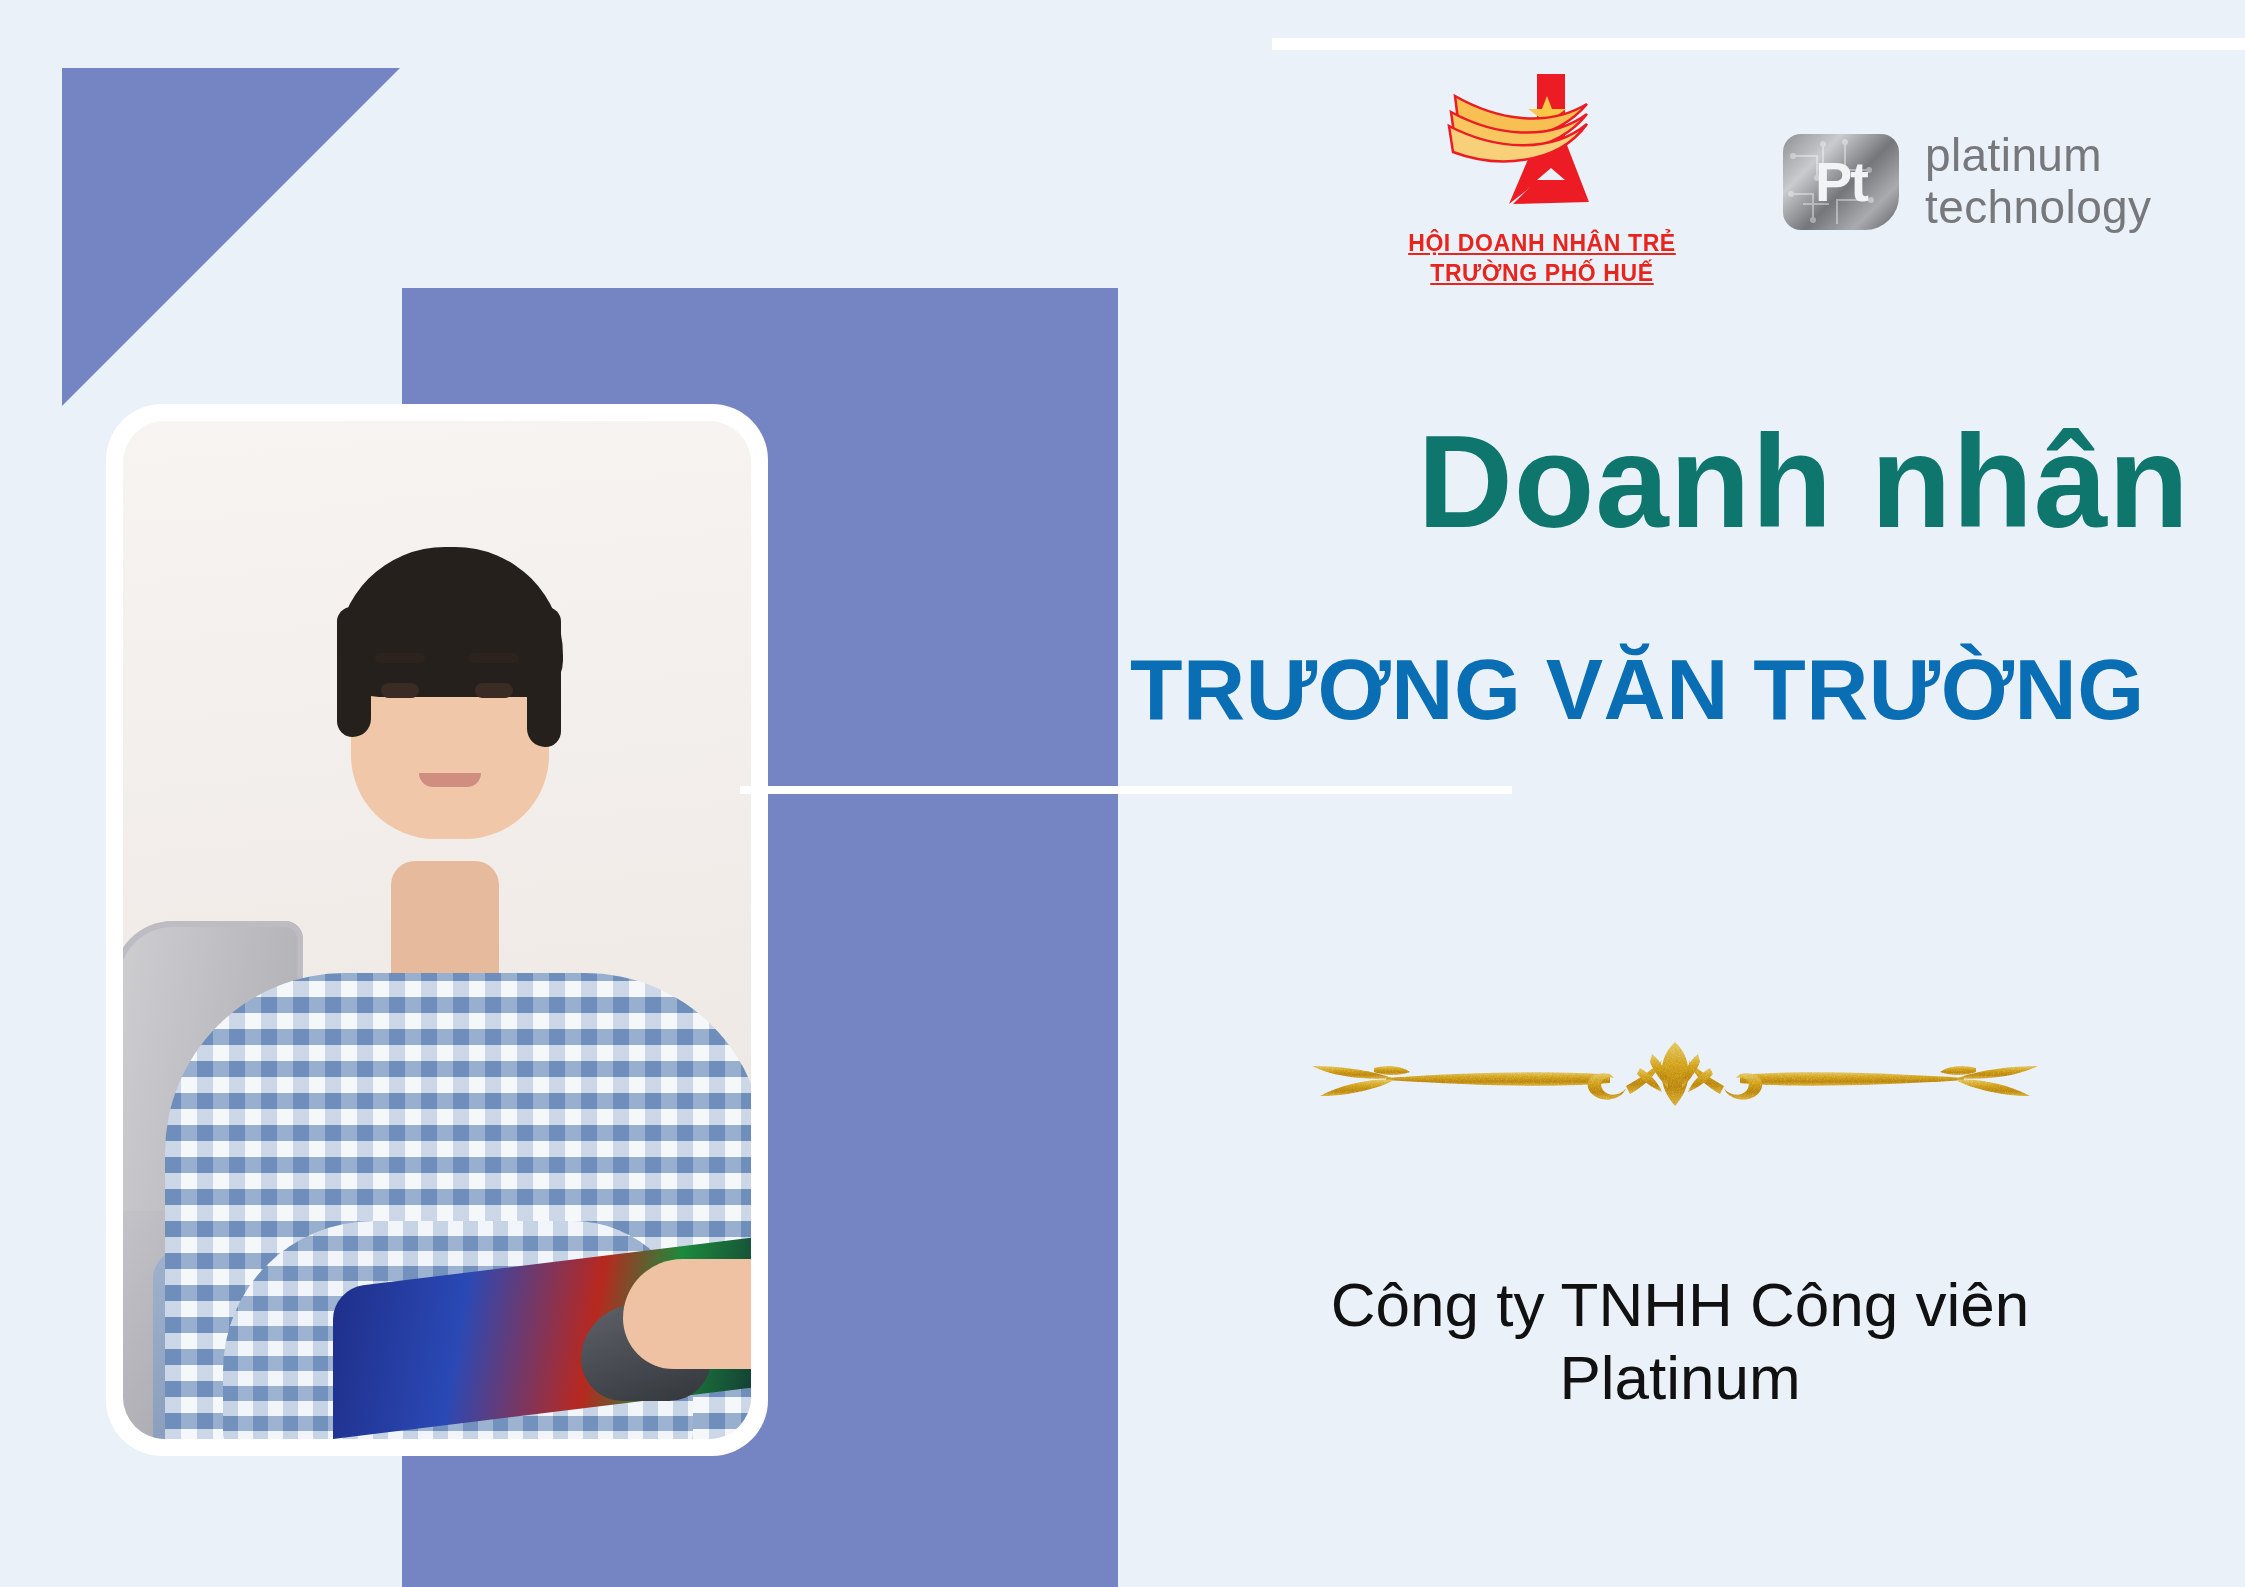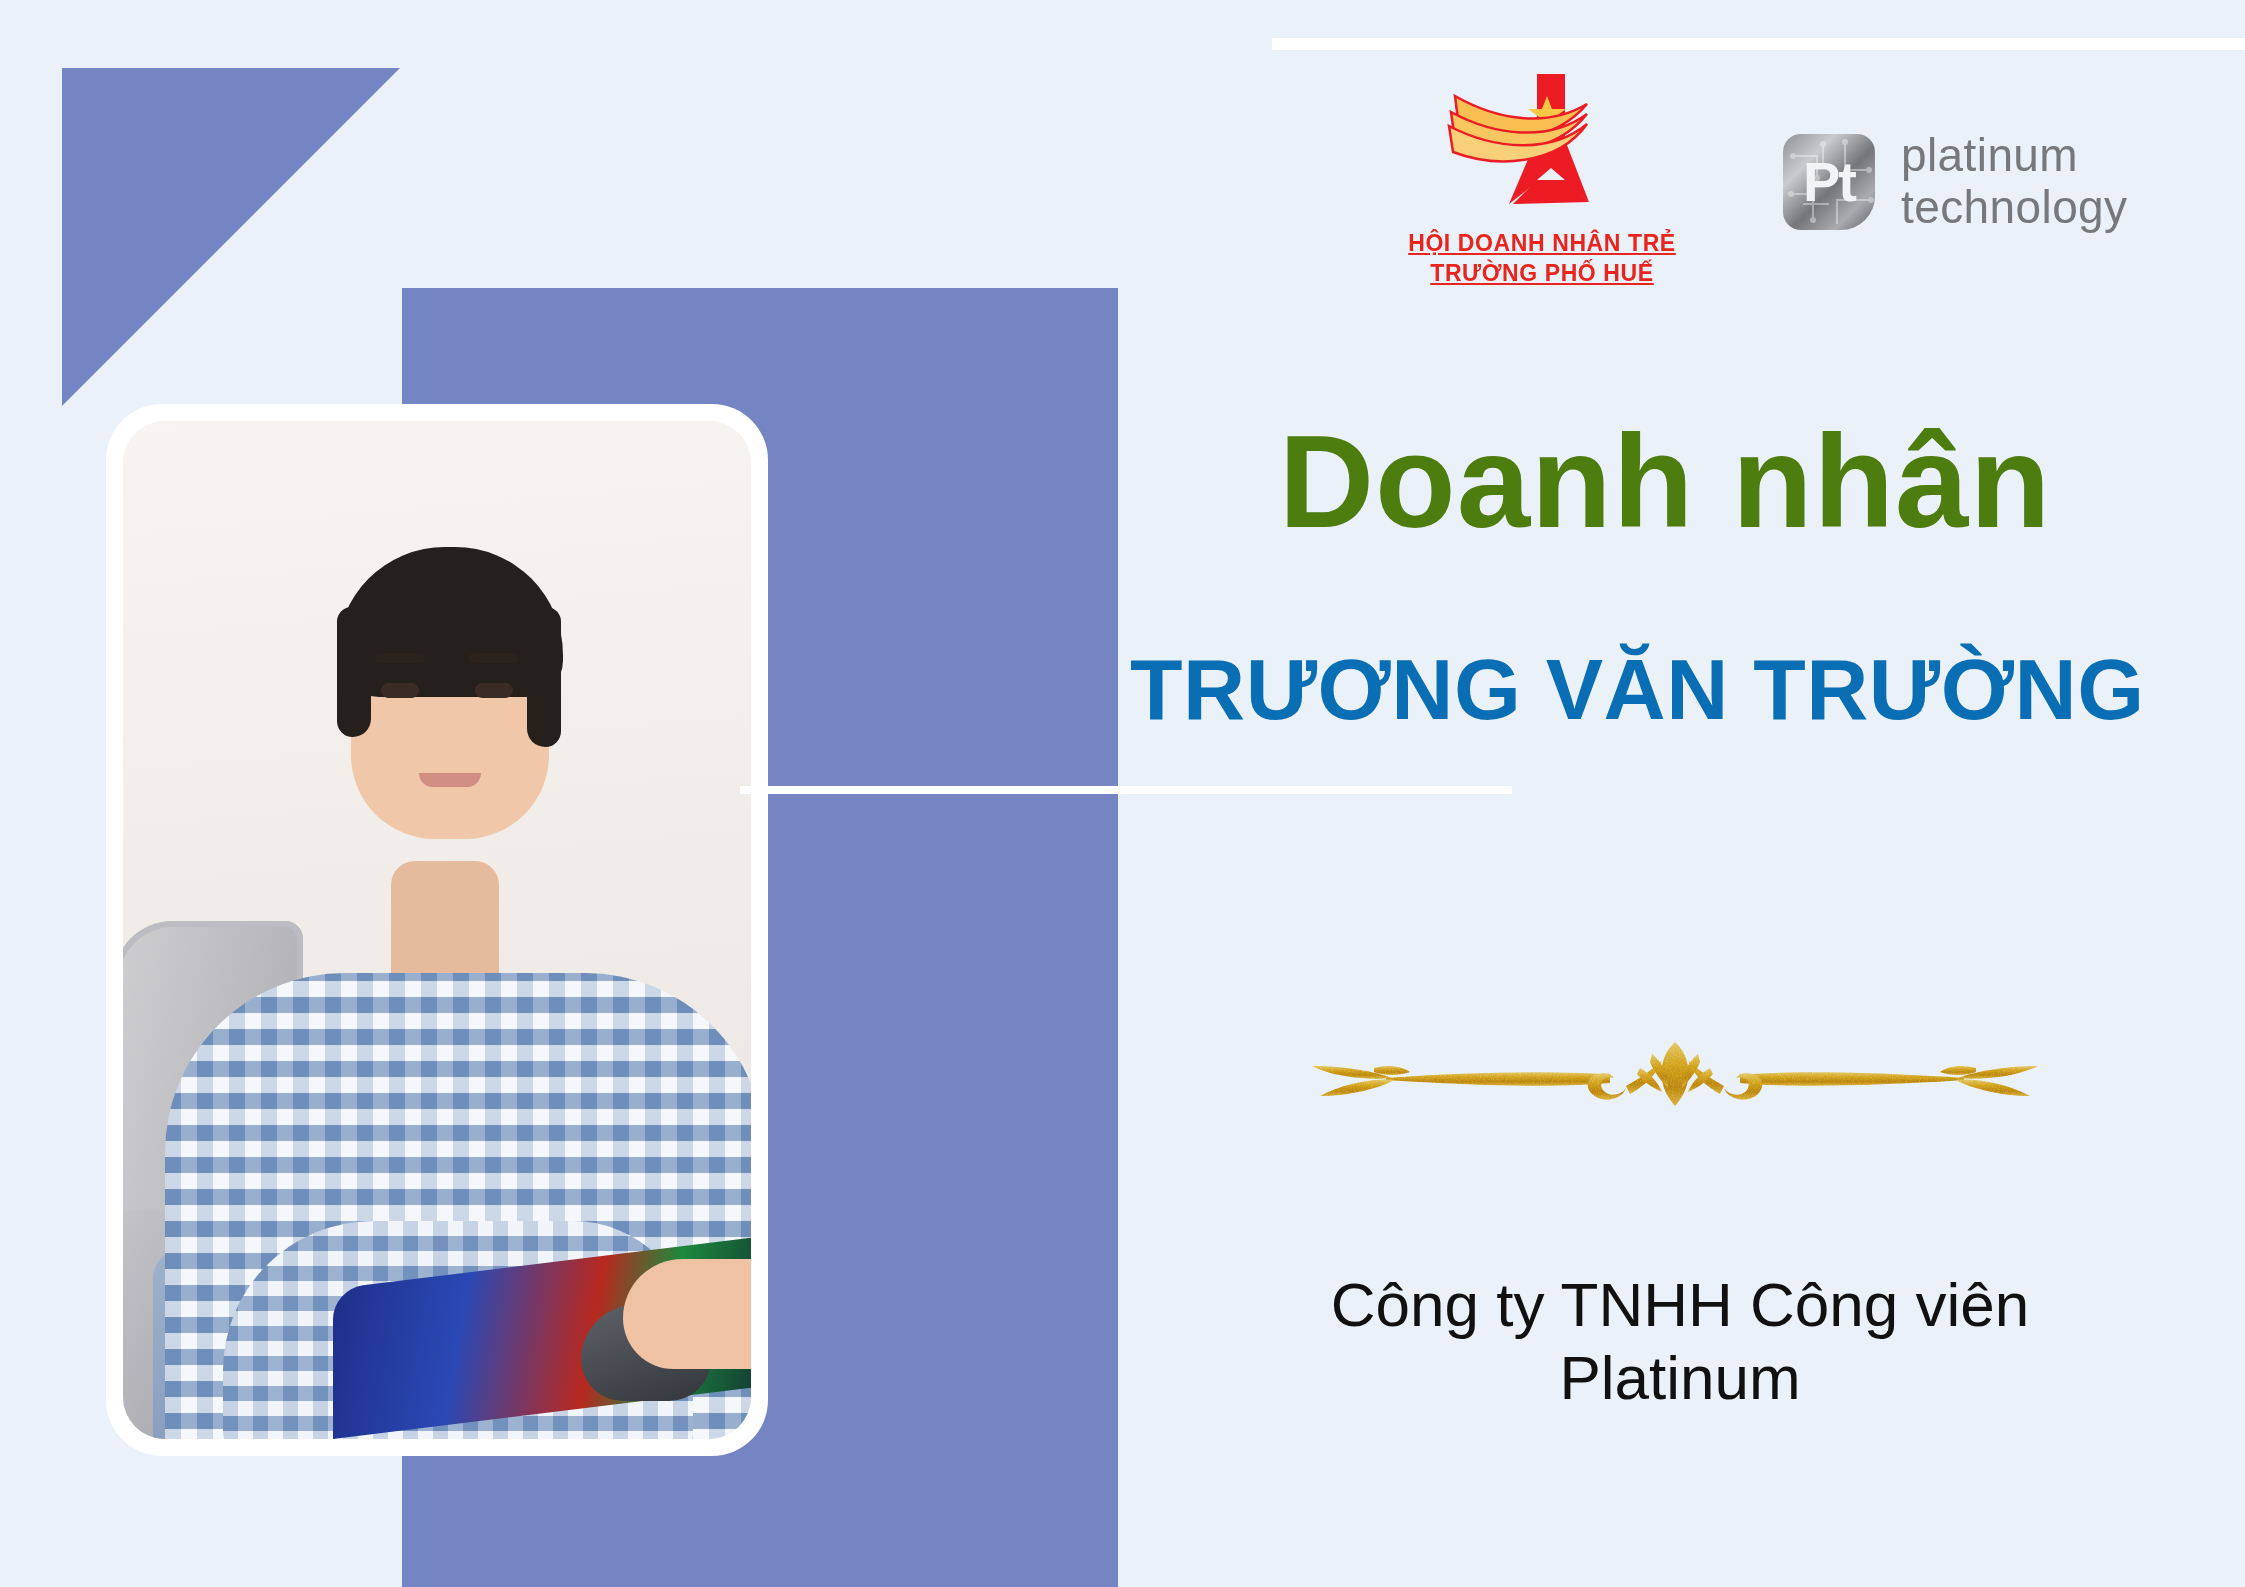--- a/index.html
+++ b/index.html
@@ -228,21 +228,21 @@
 
   .logo-platinum {
     position: absolute;
     left: 1783px;
     top: 130px;
     display: flex;
     align-items: center;
     gap: 26px;
   }
   .pt-badge {
-    width: 92px;
+    width: 116px;
     height: 96px;
     border-radius: 18px 18px 34px 18px;
     background: linear-gradient(135deg,#8e9094 0%,#c9cbce 28%,#74767a 55%,#a9abaf 78%,#5e6064 100%);
     position: relative;
     flex: none;
   }
   .pt-badge .pt-letters {
     position: absolute;
     inset: 0;
     display: flex;
@@ -261,22 +261,22 @@
     font-weight: normal;
     letter-spacing: .4px;
   }
 
   
   .headline {
     position: absolute;
     left: 1140px;
     top: 416px;
     width: 1050px;
-    text-align: center;
-    color: #4d7c0f;
+    text-align: right;
+    color: #0f766e;
     font-size: 132px;
     font-weight: bold;
     letter-spacing: 1px;
     line-height: 1;
   }
   .person-name {
     position: absolute;
     left: 1130px;
     top: 646px;
     width: 1072px;

